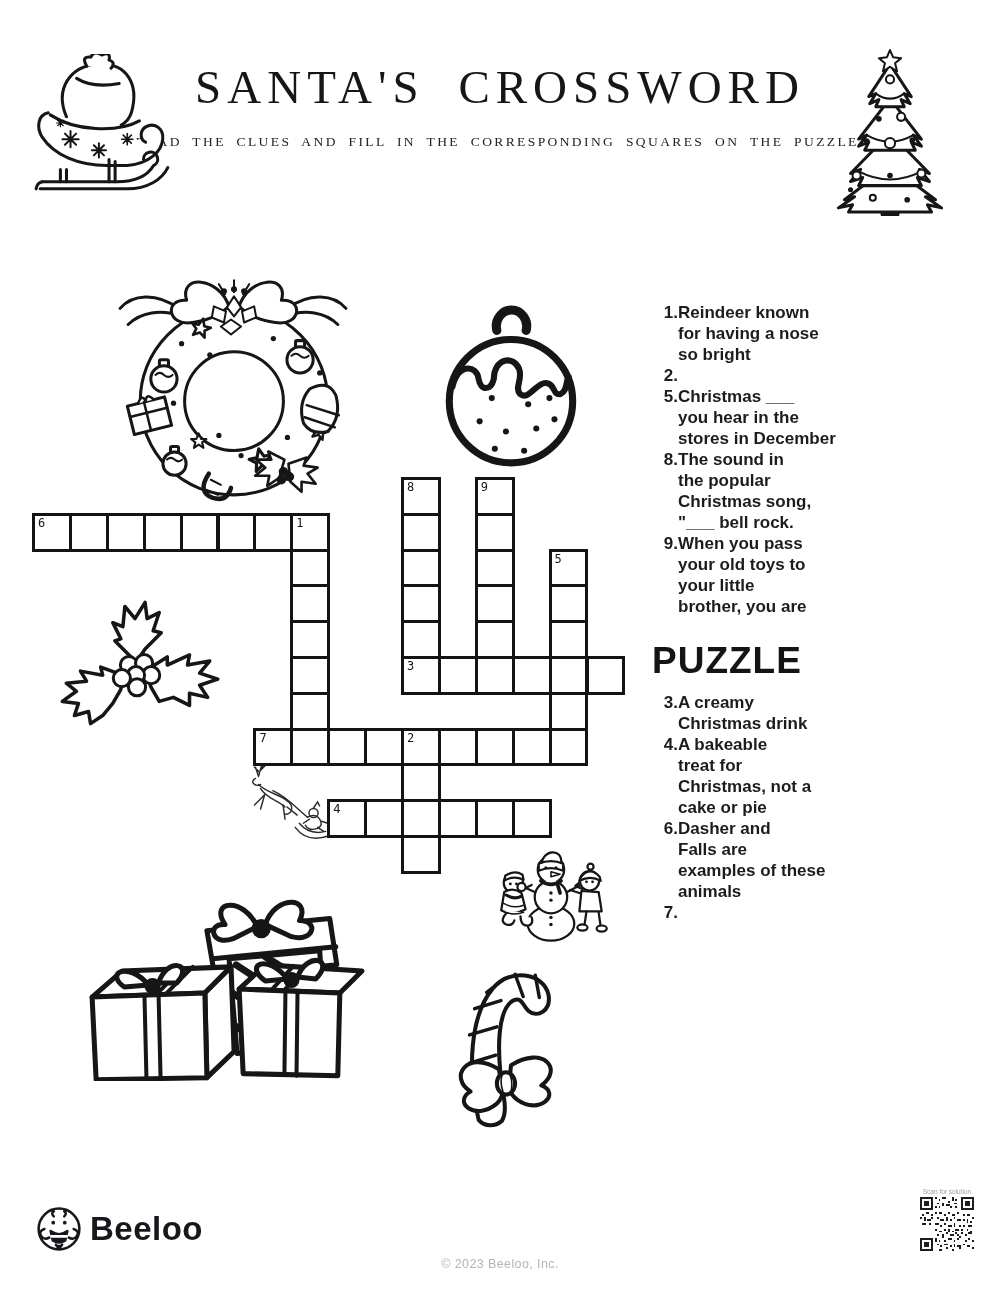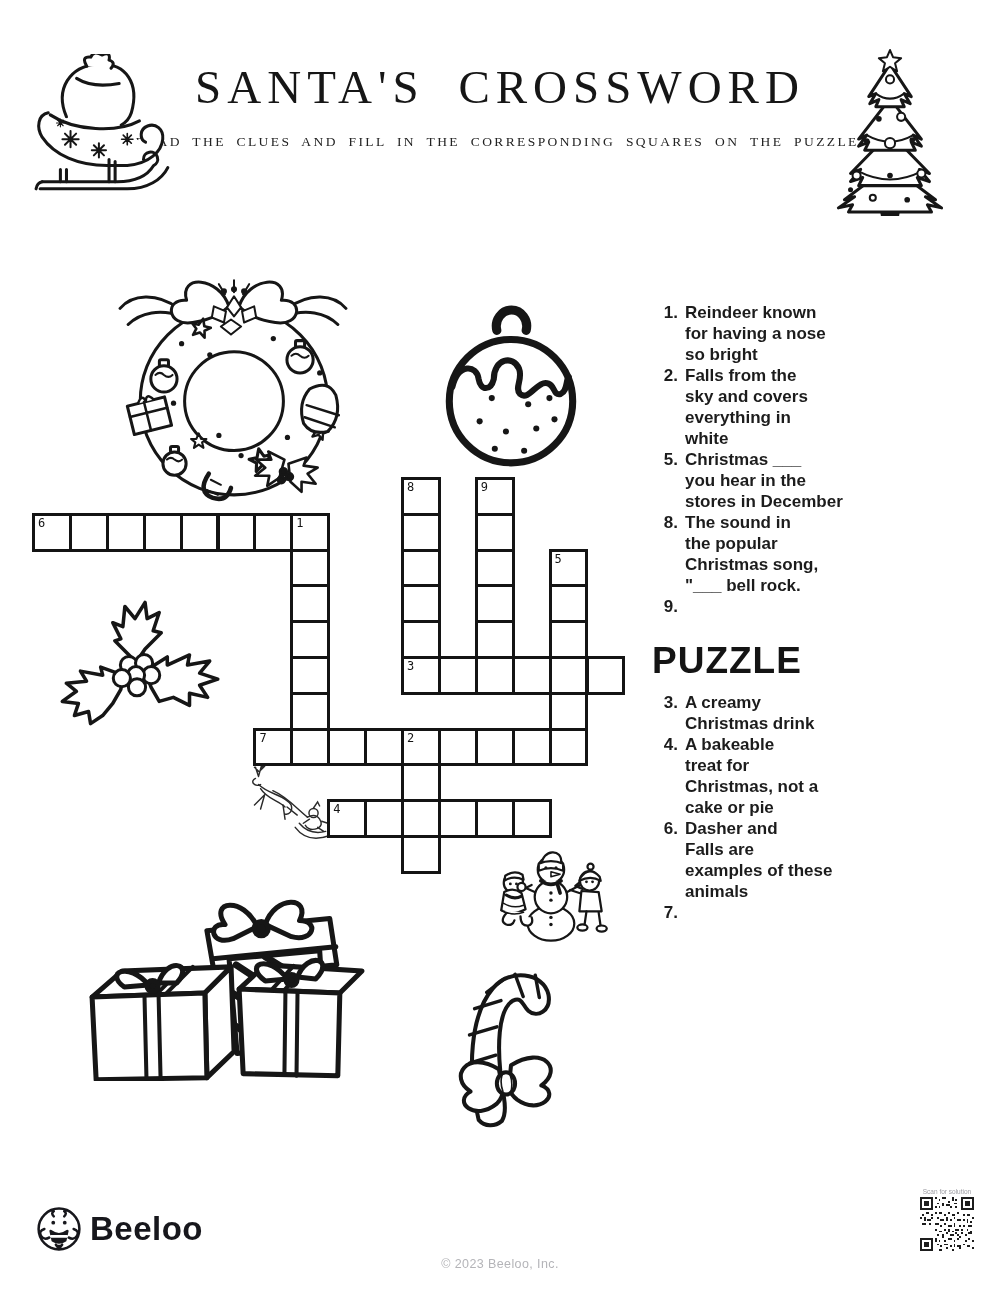--- a/index.html
+++ b/index.html
@@ -19,21 +19,21 @@
   .cell-num{position:absolute;font-family:"DejaVu Sans Mono",monospace;
             font-size:12px;line-height:13px;color:#141414;z-index:4;}
 
   
   #clues{position:absolute;left:652px;top:302px;width:346px;z-index:2;}
   .clue-heading{font-size:37px;font-weight:700;letter-spacing:1px;color:#141414;
                 margin:0 0 10px 0;line-height:42px;}
   #across-heading{margin-top:23px;}
   .clue{display:flex;font-size:17px;line-height:21px;font-weight:600;color:#1c1c1c;}
   .clue .num{width:26px;text-align:right;flex:none;}
-  .clue .txt{margin-left:7px;white-space:pre-line;width:200px;}
+  .clue .txt{white-space:pre-line;width:200px;}
 
   
   svg{display:block;}
   .illus{position:absolute;z-index:1;}
 
   
   #brand-text{position:absolute;left:90px;top:1210px;font-size:33px;font-weight:700;
               letter-spacing:0.5px;color:#17171c;z-index:2;}
   #copyright{position:absolute;left:0;right:0;top:1257px;text-align:center;
              font-size:12.5px;color:#b4b4b8;letter-spacing:0.4px;}
@@ -368,40 +368,40 @@
   <div id="clues">
     <div>
         <div class="clue">
           <span class="num">1.</span>
           <span class="txt">Reindeer known
 for having a nose
 so bright</span>
         </div>
         <div class="clue">
           <span class="num">2.</span>
-          <span class="txt">Falls from the
-sky and covers
-everything in
-white</span>
         </div>
         <div class="clue">
           <span class="num">5.</span>
           <span class="txt">Christmas ___
 you hear in the
 stores in December</span>
         </div>
         <div class="clue">
           <span class="num">8.</span>
           <span class="txt">The sound in
 the popular
 Christmas song,
 "___ bell rock.</span>
         </div>
         <div class="clue">
           <span class="num">9.</span>
+          <span class="txt">When you pass
+your old toys to
+your little
+brother, you are</span>
         </div>
       </div>
     <div class="clue-heading" id="across-heading">PUZZLE</div>
     <div>
         <div class="clue">
           <span class="num">3.</span>
           <span class="txt">A creamy
 Christmas drink</span>
         </div>
         <div class="clue">

